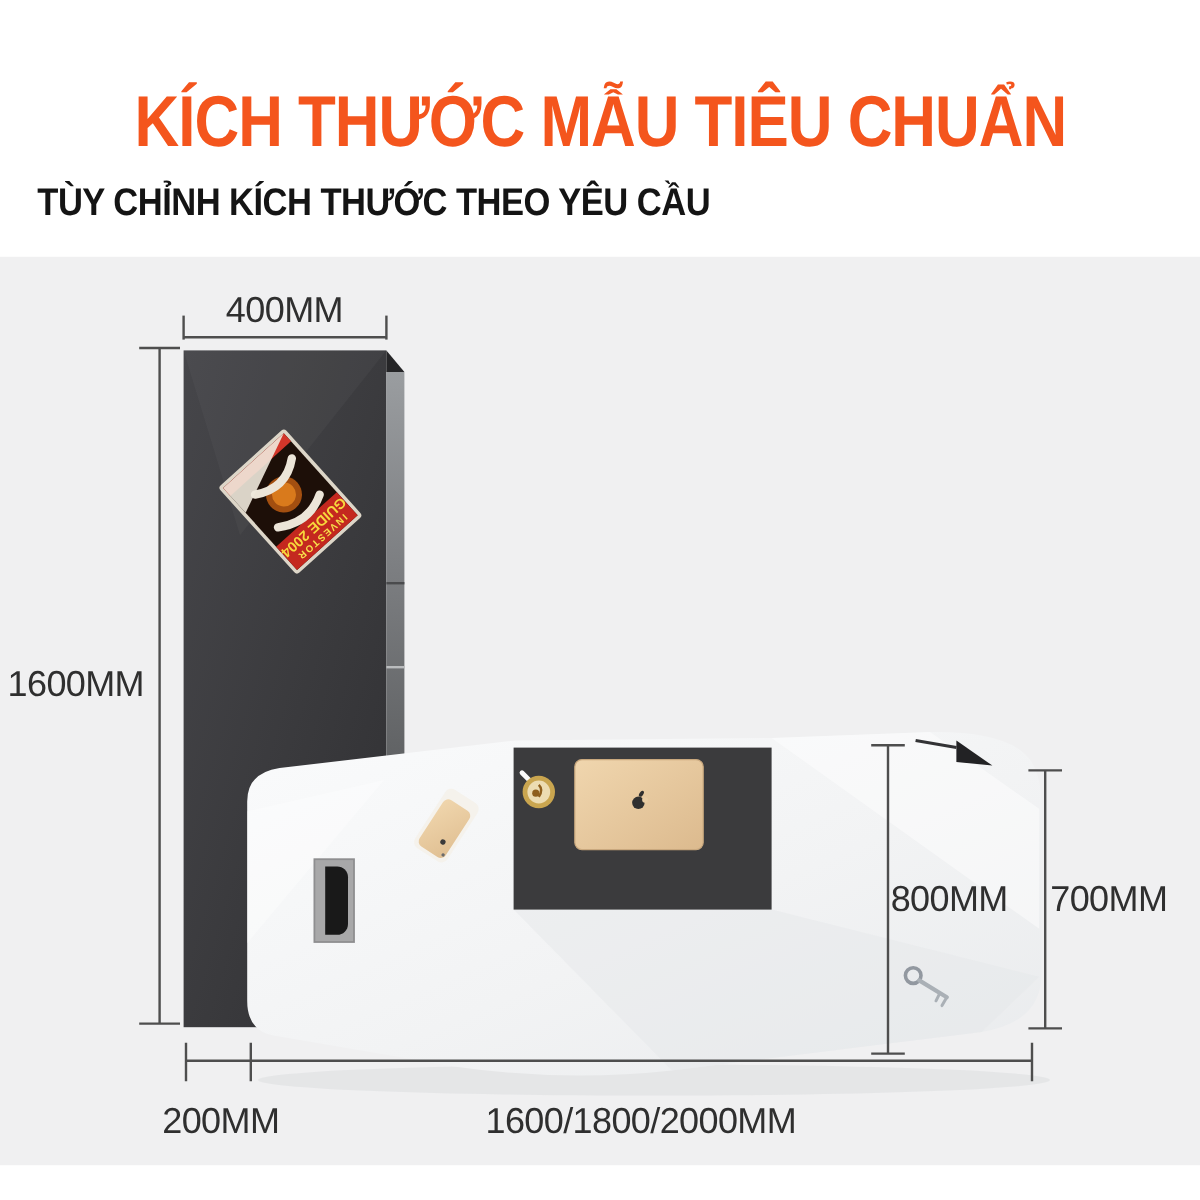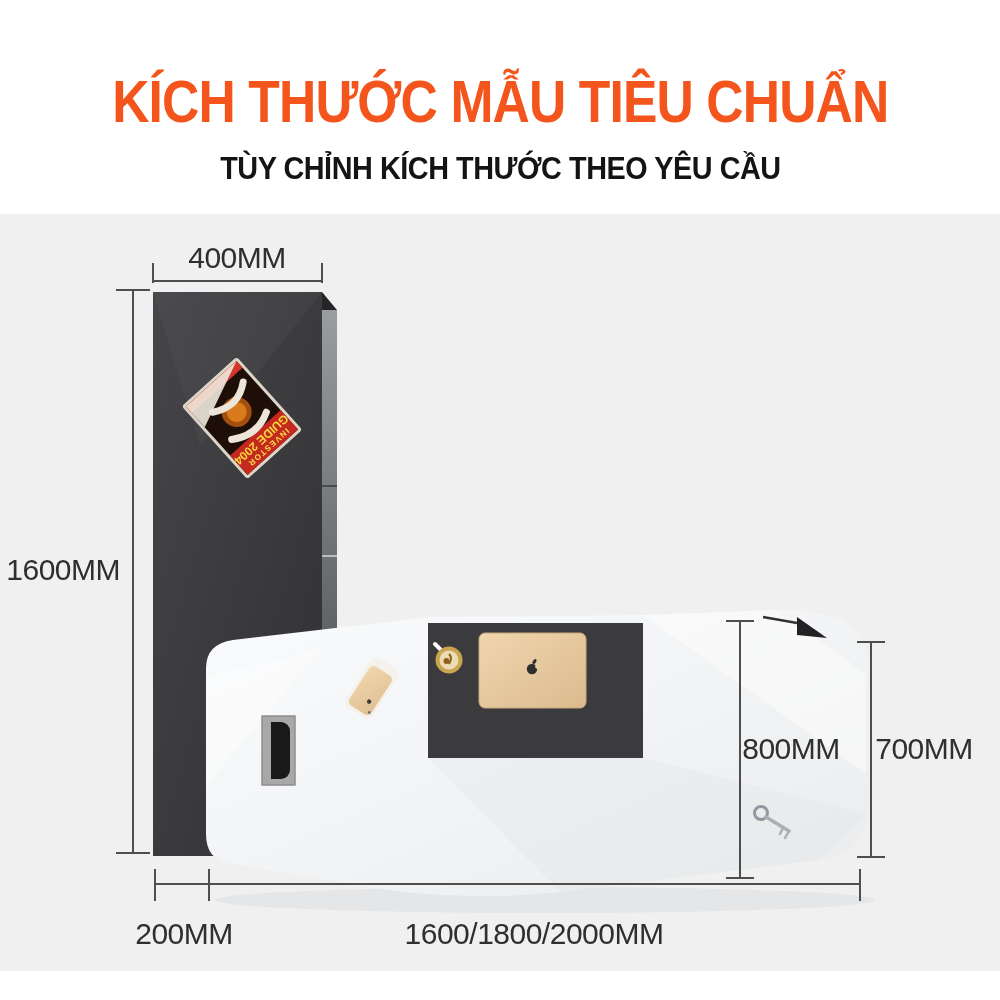--- a/index.html
+++ b/index.html
@@ -8,21 +8,21 @@
     background:#ffffff;overflow:hidden;
     font-family:"Liberation Sans", sans-serif;
   }
   .title{
     position:absolute;top:56px;left:0;width:1000px;text-align:center;
     font-size:60px;font-weight:800;line-height:1;color:#f4551d;
     white-space:nowrap;
   }
   .title .squeeze{display:inline-block;transform:scaleX(0.86);transform-origin:center;letter-spacing:-1px;}
   .subtitle{
-    position:absolute;top:136px;left:0;width:1000px;text-align:center;
+    position:absolute;top:136px;left:0;width:1000px;
     font-size:32px;font-weight:700;line-height:1;color:#141414;
     white-space:nowrap;
   }
   .subtitle .squeeze{display:inline-block;transform:scaleX(0.90);transform-origin:center;letter-spacing:-0.5px;}
   svg{position:absolute;top:0;left:0;}
   .dim-label{
     font-family:"Liberation Sans", sans-serif;
     font-size:30px;fill:#2f2f2f;letter-spacing:-0.5px;
   }
   .mag-text{font-family:"Liberation Sans", sans-serif;font-weight:bold;}

